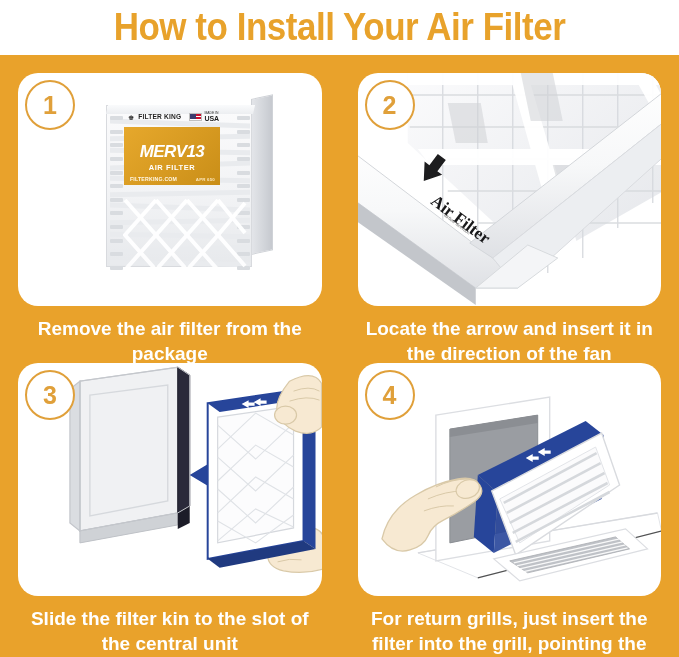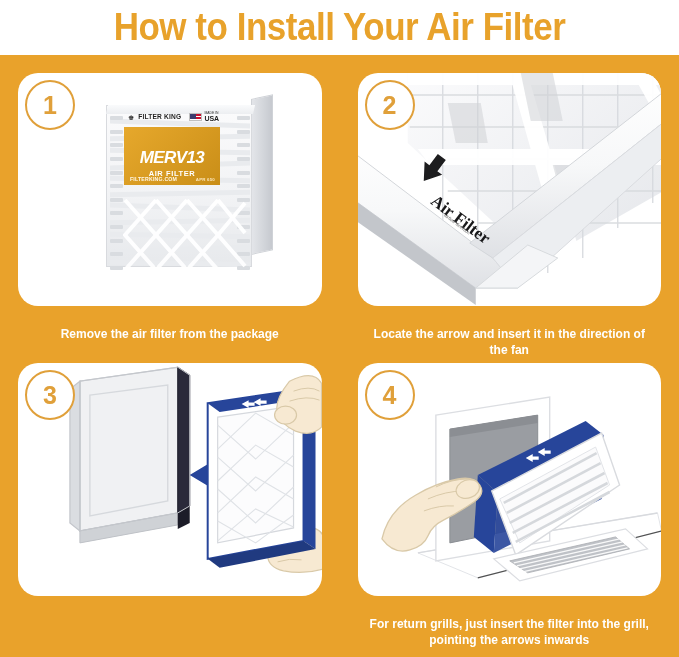--- a/index.html
+++ b/index.html
@@ -66,25 +66,25 @@
     display:flex; align-items:center; justify-content:center;
     z-index:12;
     box-shadow:0 0 0 0 rgba(0,0,0,0);
   }
   .badge span {
     font-size:25px; font-weight:bold; color:#E0A03A;
     line-height:1; font-family:"Liberation Sans", sans-serif;
   }
 
   .caption {
-    margin-top:21px;
+    margin-top:10px;
     text-align:center;
     color:#ffffff;
     font-weight:bold;
-    font-size:12px;
+    font-size:19px;
     line-height:1.32;
     font-family:"Liberation Sans", sans-serif;
     padding:0 8px;
   }
 
   .art { position:absolute; inset:0; }
 
   
   .p1-filter {
     position:absolute;
@@ -125,21 +125,21 @@
   .p1-label {
     position:absolute; left:18px; top:28px;
     width:96px; height:58px;
     background:linear-gradient(135deg,#e6a82c 0%, #d79a21 55%, #c98e18 100%);
     z-index:6;
     padding:4px 6px;
     color:#ffffff;
   }
   .p1-merv {
     font-size:17px; font-weight:bold; font-style:italic; letter-spacing:-0.6px;
-    margin-top:17px; text-align:center;
+    margin-top:11px; text-align:center;
   }
   .p1-airfilter {
     font-size:7.5px; font-weight:bold; letter-spacing:0.6px; text-align:center; margin-top:1px;
   }
   .p1-urlrow {
     position:absolute; left:6px; right:5px; bottom:3px;
     display:flex; justify-content:space-between; align-items:baseline;
   }
   .p1-url { font-size:5.2px; font-weight:bold; letter-spacing:0.2px; color:#fff7e6; }
   .p1-apr { font-size:4.4px; font-weight:bold; letter-spacing:0.2px; color:#fbe6bb; }
@@ -413,20 +413,21 @@
                 <path d="M276 28 q16 -6 26 0" fill="none" stroke="#d9c9a8" stroke-width="1"></path>
                 <path d="M272 38 q18 -6 30 -1" fill="none" stroke="#d9c9a8" stroke-width="1"></path>
               </g>
             </g>
           </svg>
         </div>
         <div class="badge">
           <span>3</span>
         </div>
       </div>
+      <div class="caption">Slide the filter kin to the slot of the central unit</div>
     </div>
 
     <div class="step step-r2">
       <div class="card">
         <div class="art p4">
           <svg width="100%" height="100%" viewBox="0 0 304 233">
 
             <g>
               <polygon points="60,190 300,150 304,168 120,215" fill="#ffffff" stroke="#e2e4e8" stroke-width="1"></polygon>
               <path d="M60 190 L300 150" stroke="#d8dade" stroke-width="1.4" fill="none"></path>

